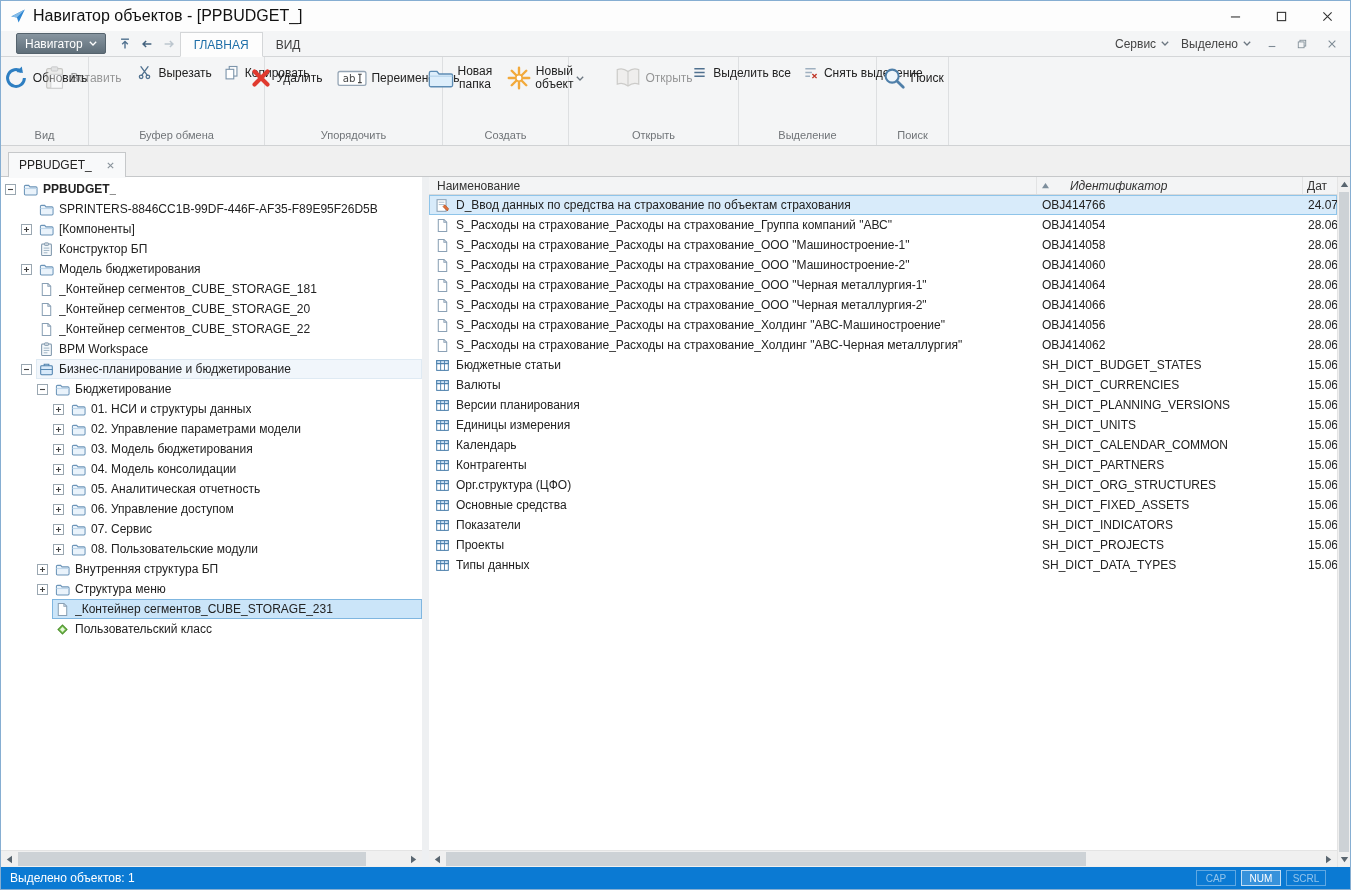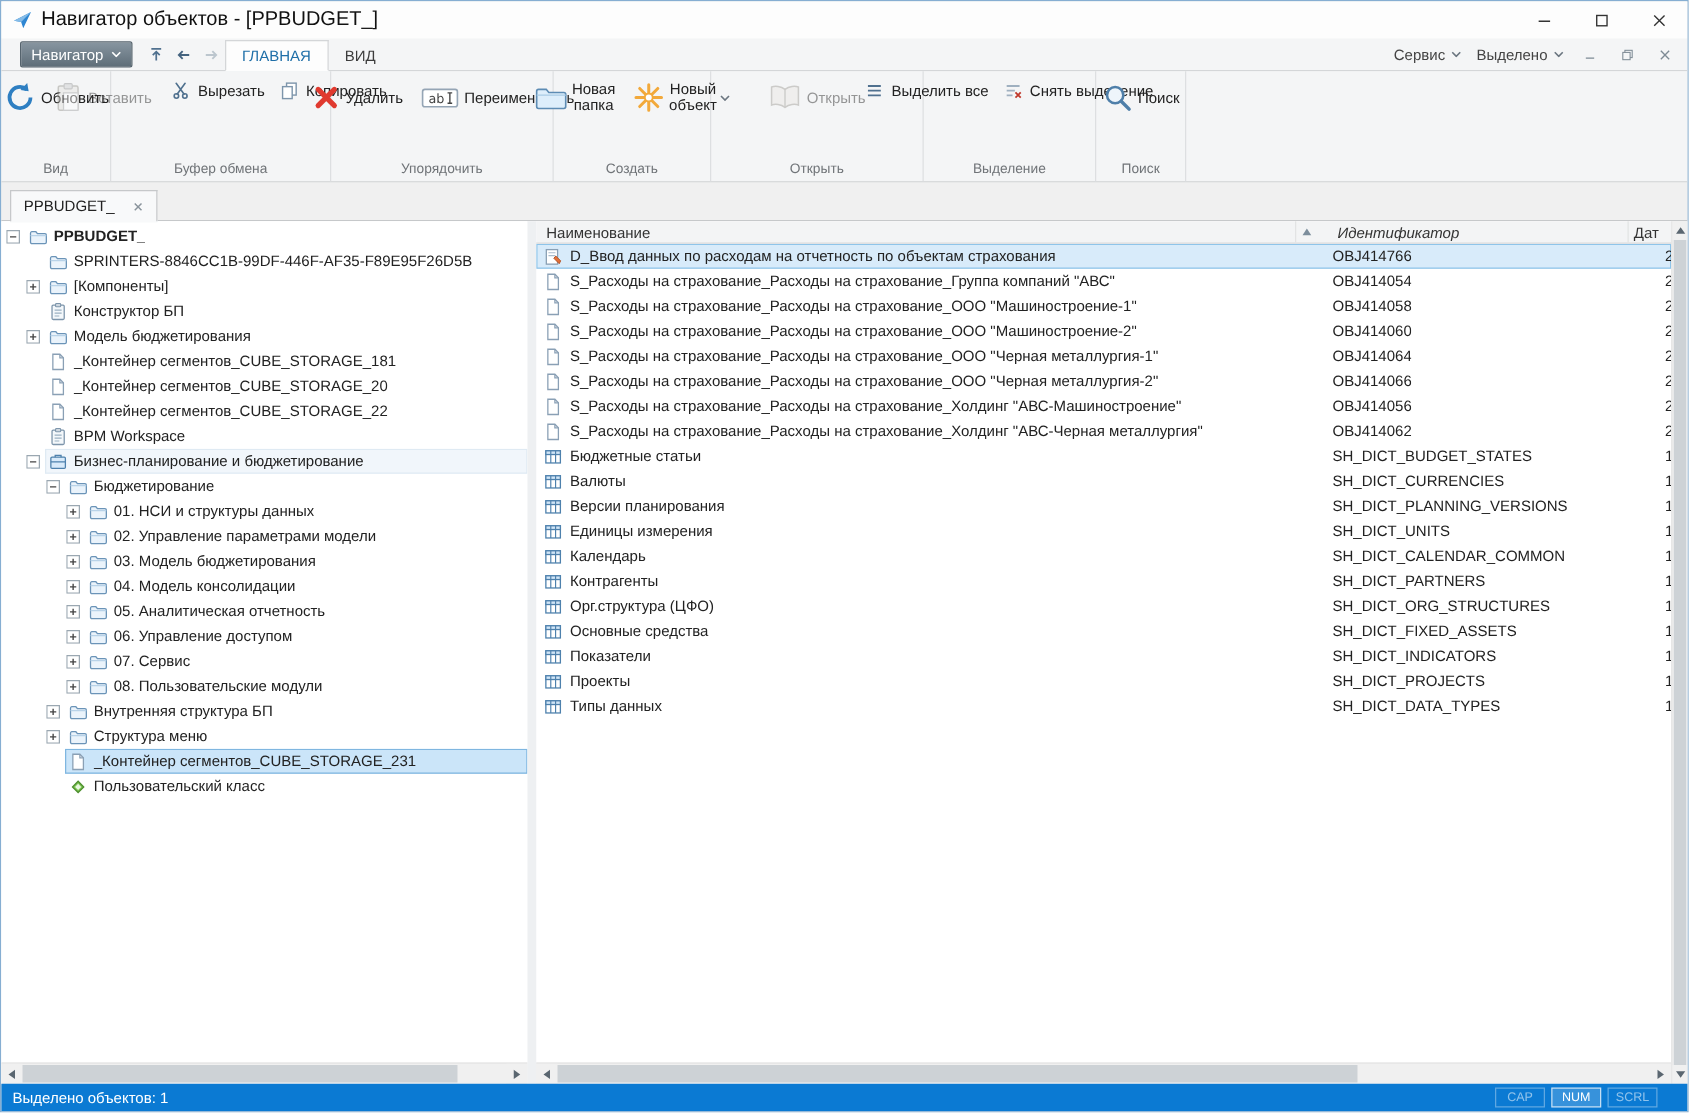--- a/index.html
+++ b/index.html
@@ -64,21 +64,21 @@
   .th{display:flex;align-items:center;padding:0 4px;border-right:1px solid #e2e3e4;overflow:hidden;white-space:nowrap;}
   .th.name{flex:0 0 608px;padding-left:8px;}
   .th.id{flex:0 0 266px;gap:20px;font-style:italic;}
   .th.date{flex:1;min-width:0;border-right:none;}
   .tbl-body{flex:1;overflow:hidden;}
   .drow{height:20px;display:flex;align-items:center;}
   .drow.selected{background:#d8ebfa;box-shadow:inset 0 0 0 1px #8ec4e9;}
   .cell{display:flex;align-items:center;height:100%;overflow:hidden;white-space:nowrap;}
   .cell .ctext{overflow:hidden;white-space:nowrap;}
   .cell.name{flex:0 0 608px;padding-left:6px;gap:6px;}
-  .cell.id{flex:0 0 266px;padding-left:5px;margin-left:24px;}
+  .cell.id{flex:0 0 266px;padding-left:5px;}
   .cell.date{flex:1;min-width:0;padding-left:5px;}
   
   .hscroll{height:17px;flex:0 0 17px;background:#f0f0f0;display:flex;align-items:stretch;border-top:1px solid #e4e4e4;}
   .vscroll{flex:0 0 13px;width:13px;background:#f0f0f0;display:flex;flex-direction:column;border-left:1px solid #e4e4e4;}
   .sb-btn{flex:0 0 17px;display:flex;align-items:center;justify-content:center;background:#f0f0f0;}
   .vscroll .sb-btn{flex:0 0 15px;}
   .sb-track{flex:1;position:relative;}
   .sb-thumb{position:absolute;background:#cdd2d6;}
   .hscroll .sb-thumb{top:1px;bottom:1px;}
   .vscroll .sb-thumb{left:1px;right:1px;top:0;bottom:0;}
@@ -798,21 +798,21 @@
         <div class="tbl-body" id="table-body">
             <div class="drow selected">
               <span class="cell name">
                 <span class="ic">
                   <svg viewBox="0 0 16 16" width="15" height="15">
                     <rect x="2.2" y="1.8" width="9.6" height="12.4" fill="#fff" stroke="#8aa0b5" stroke-width="1.1"></rect>
                     <path d="M4 4.5h6M4 7h6" stroke="#aabbcb"></path>
                     <path d="M8.6 9.2l4.6 4.6 1.2-2.4-4.1-4.1z" fill="#e2703a" stroke="#b24e1e" stroke-width="0.8"></path>
                   </svg>
                 </span>
-                <span class="ctext">D_Ввод данных по расходам на отчетность по объектам страхования</span>
+                <span class="ctext">D_Ввод данных по средства на страхование по объектам страхования</span>
               </span>
               <span class="cell id">
                 <span class="ctext">OBJ414766</span>
               </span>
               <span class="cell date">
                 <span class="ctext">24.07.2</span>
               </span>
             </div>
             <div class="drow">
               <span class="cell name">

